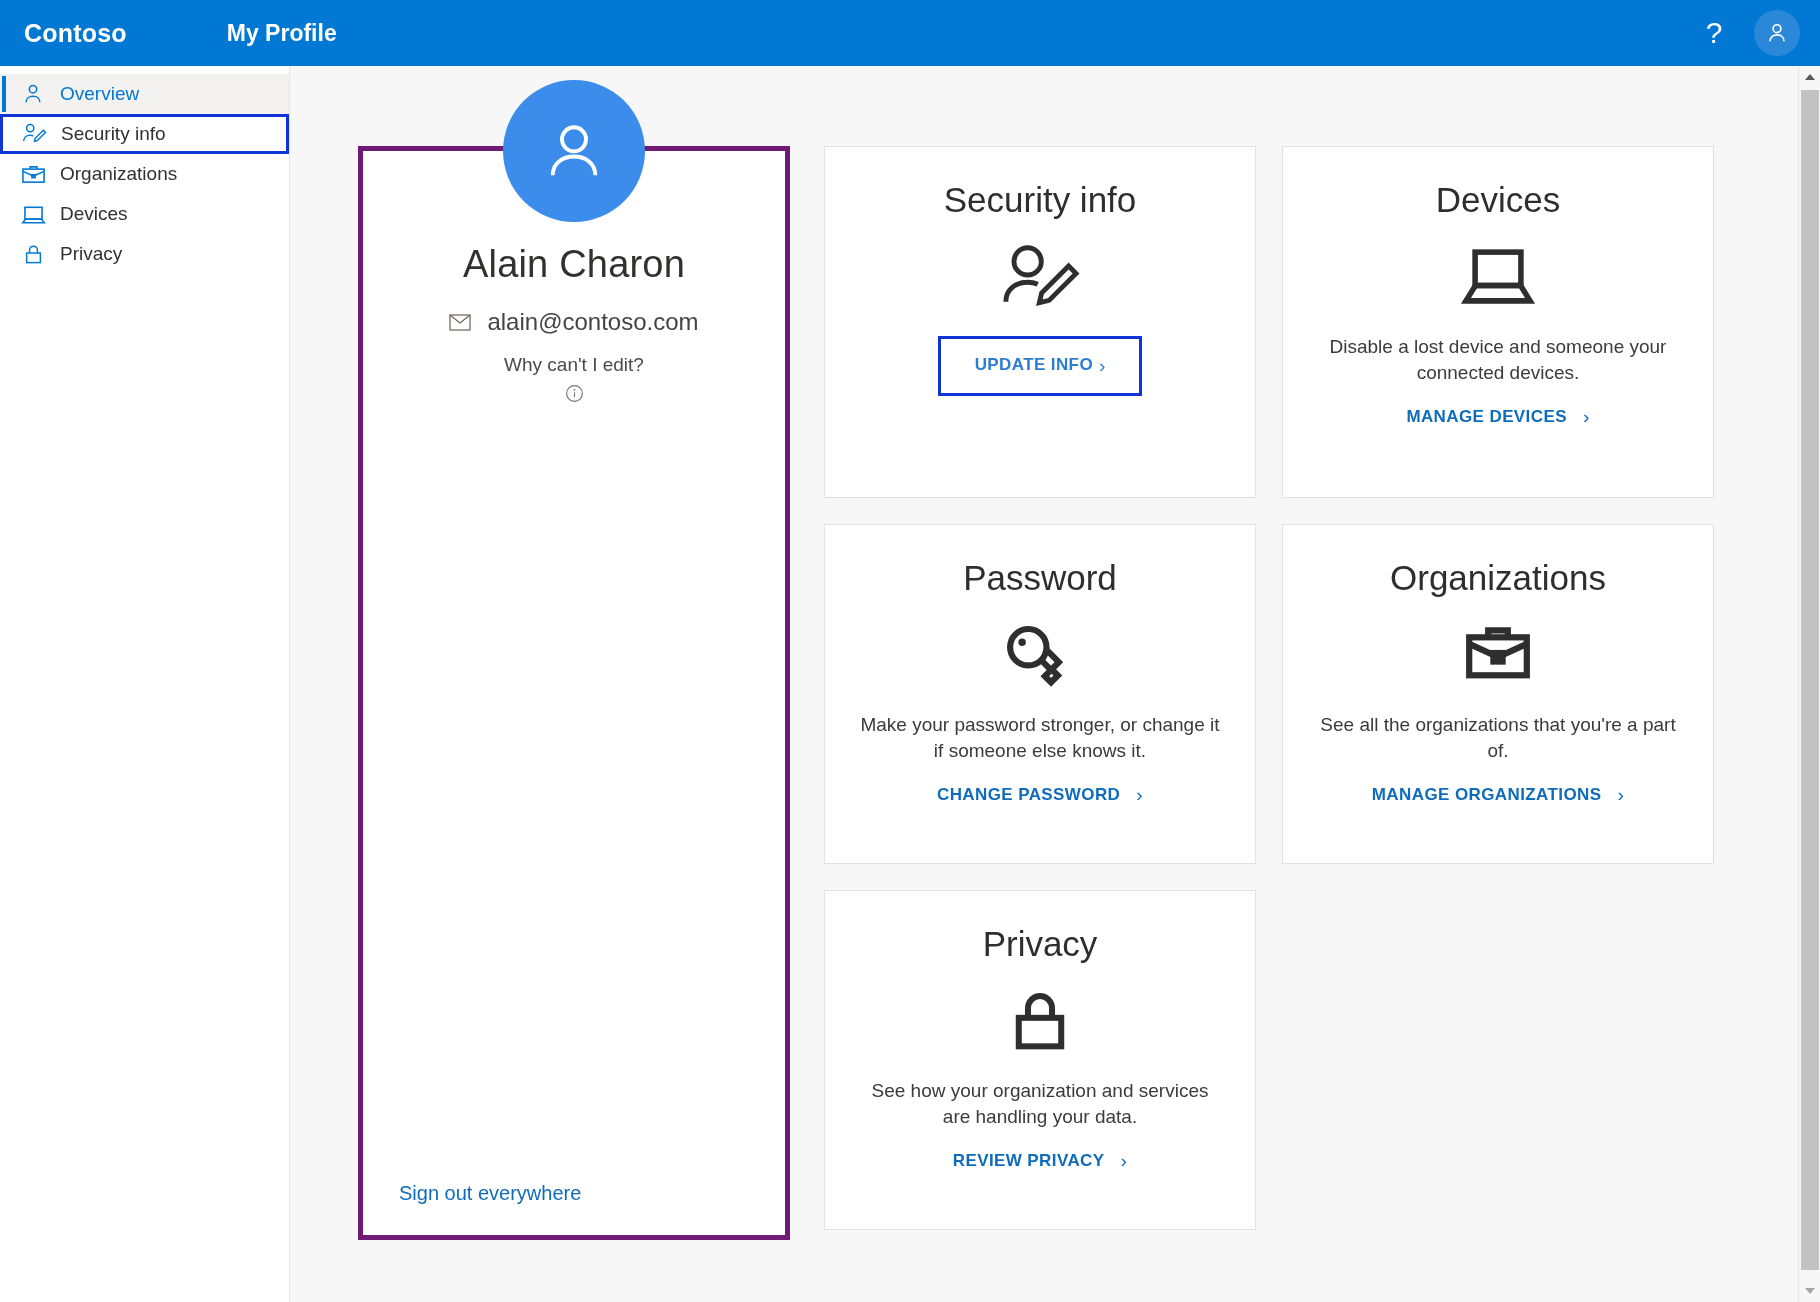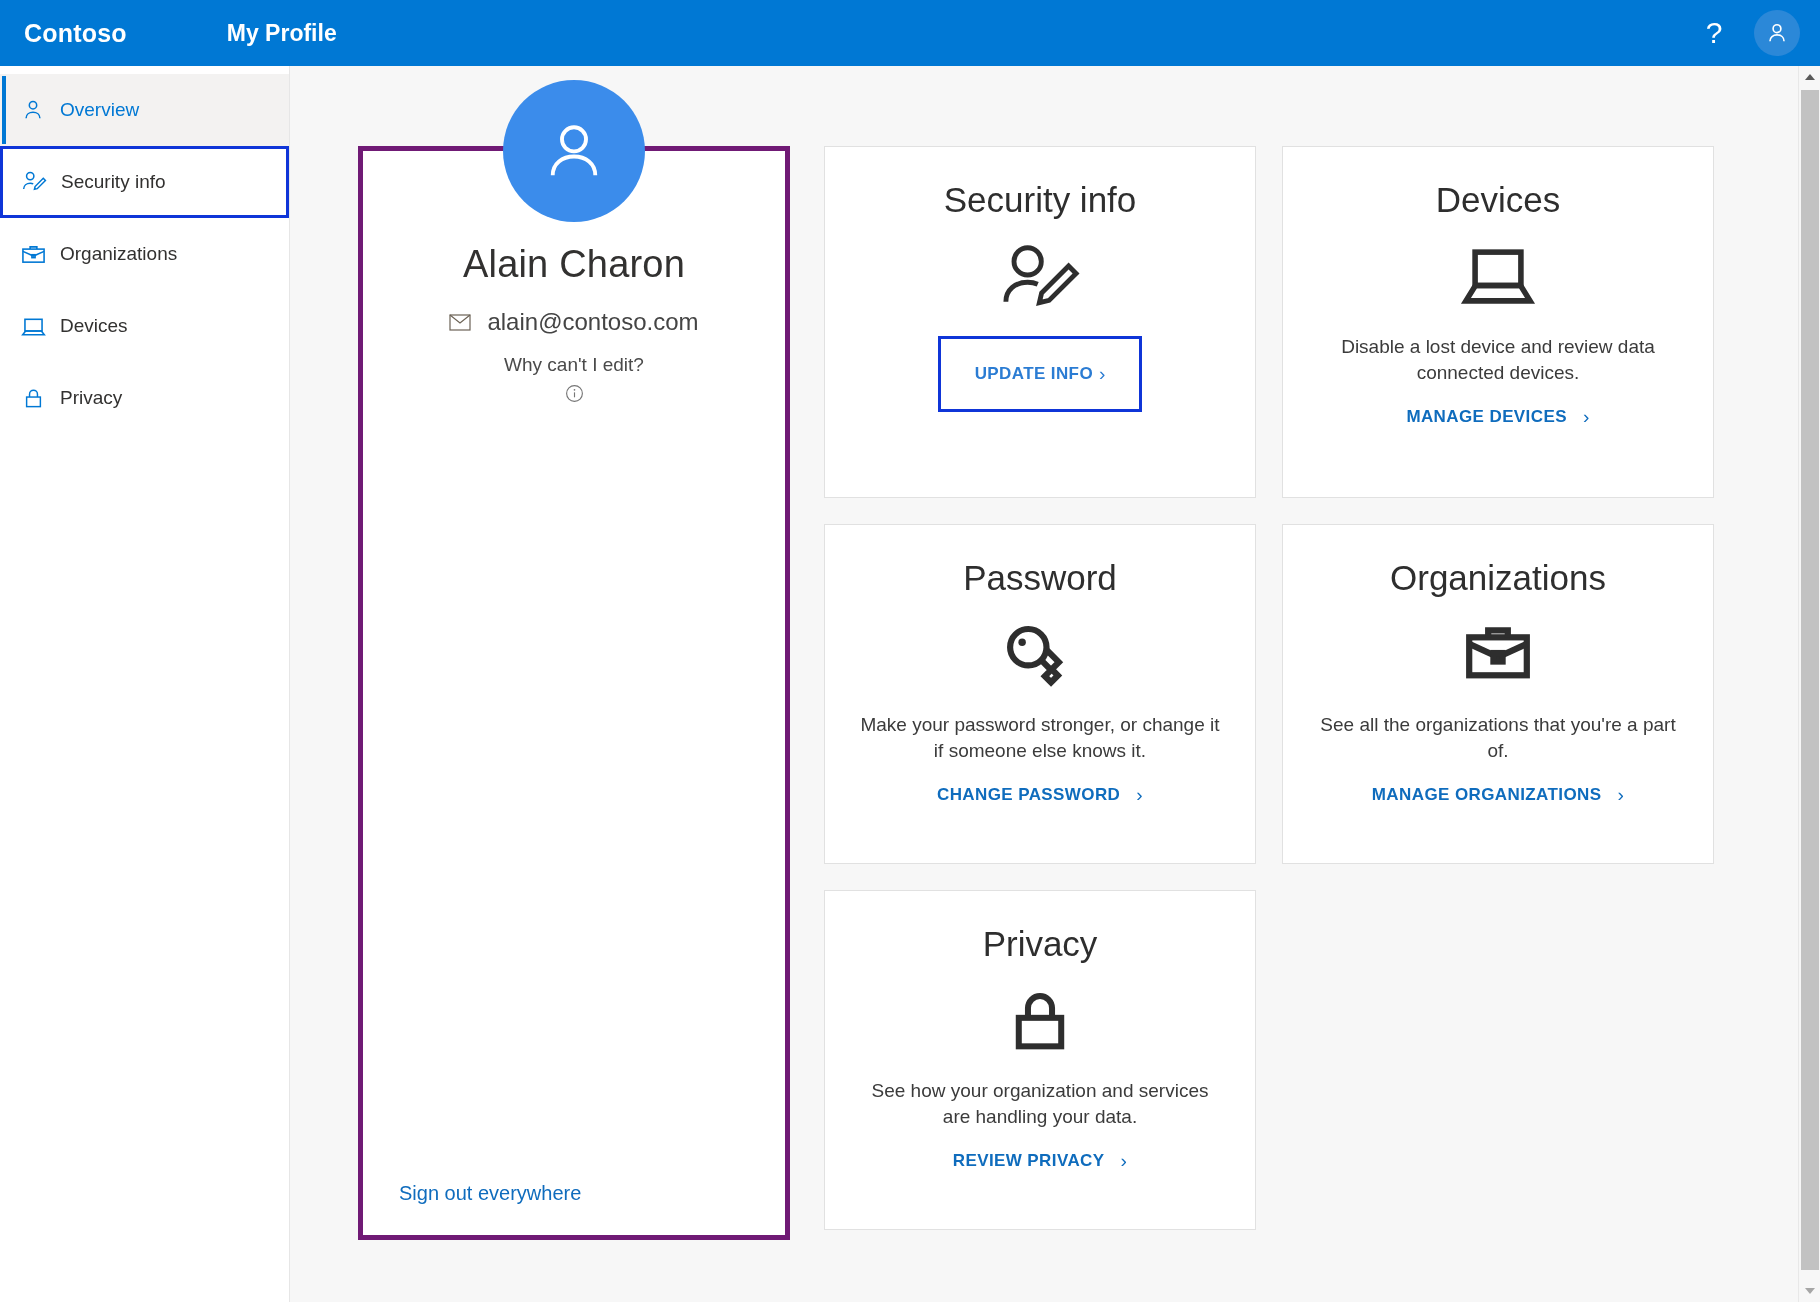--- a/index.html
+++ b/index.html
@@ -53,21 +53,21 @@
 
   
   .sidebar {
     width: 290px; min-width: 290px;
     background: #ffffff;
     border-right: 1px solid #e6e6e6;
     padding-top: 8px;
     position: relative;
   }
   .nav-item {
-    height: 72px; display: flex; align-items: center;
+    height: 40px; display: flex; align-items: center;
     padding-left: 16px; cursor: pointer;
     position: relative; background: transparent;
     border: 2px solid transparent;
   }
   .nav-item .nav-ico {
     width: 30px; height: 30px; margin-right: 12px;
     display: flex; align-items: center; justify-content: center;
     flex: 0 0 auto;
   }
   .nav-item .nav-label {
@@ -164,22 +164,22 @@
   .tile-link {
     margin-top: 20px; font-size: 17px; font-weight: bold;
     color: #0f6cbd; letter-spacing: .4px;
     display: inline-flex; align-items: center; gap: 16px;
     cursor: pointer; text-decoration: none;
   }
   .tile-link .chev { font-size: 19px; font-weight: normal; }
   .btn-focus {
     margin-top: 20px;
     border: 3px solid #0f35d8; background: #ffffff;
-    padding: 24px 34px;
-    display: inline-flex; align-items: center; gap: 6px;
+    padding: 16px 34px;
+    display: inline-flex; align-items: flex-start; gap: 6px;
     cursor: pointer;
   }
   .btn-focus .btn-text {
     font-size: 17px; font-weight: bold; color: #2b7cd3;
     letter-spacing: .4px;
   }
   .btn-focus .chev { font-size: 19px; color: #2b7cd3; }
 
   
   .scrollbar {
@@ -368,21 +368,21 @@
           <div class="tile-col">
 
             <section class="tile tall">
               <h3 class="tile-title">Devices</h3>
               <div class="tile-icon">
                 <svg width="88" height="72" viewBox="0 0 24 22" fill="none" stroke="#2e2e2e" stroke-width="1.7">
                   <rect x="5" y="3.4" width="14" height="10.2"></rect>
                   <path d="M2.2 18.3l2.9-4.7h13.8l2.9 4.7z"></path>
                 </svg>
               </div>
-              <p class="tile-desc">Disable a lost device and review data connected devices.</p>
+              <p class="tile-desc">Disable a lost device and someone your connected devices.</p>
               <a class="tile-link">
                 <span>MANAGE DEVICES</span>
                 <span class="chev">›</span>
               </a>
             </section>
 
             <section class="tile short">
               <h3 class="tile-title">Organizations</h3>
               <div class="tile-icon">
                 <svg width="84" height="72" viewBox="0 0 24 22" fill="none" stroke="#2e2e2e" stroke-width="1.9">

